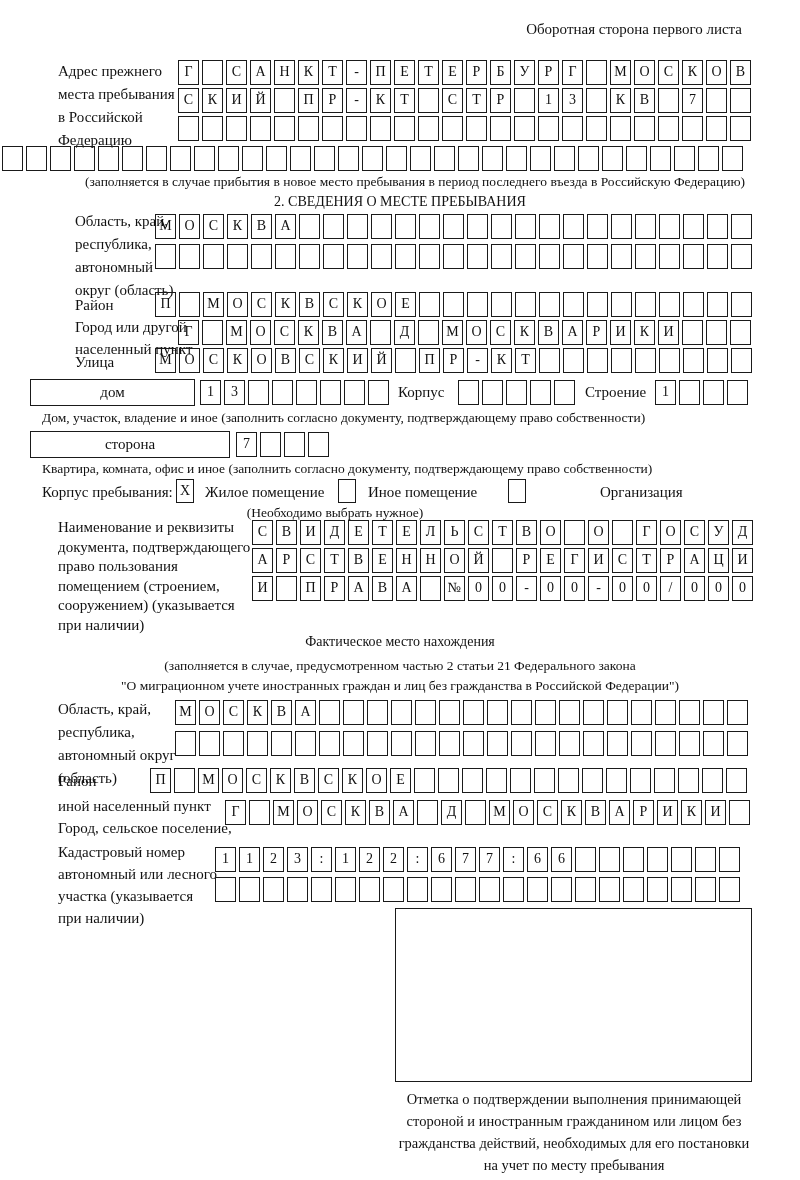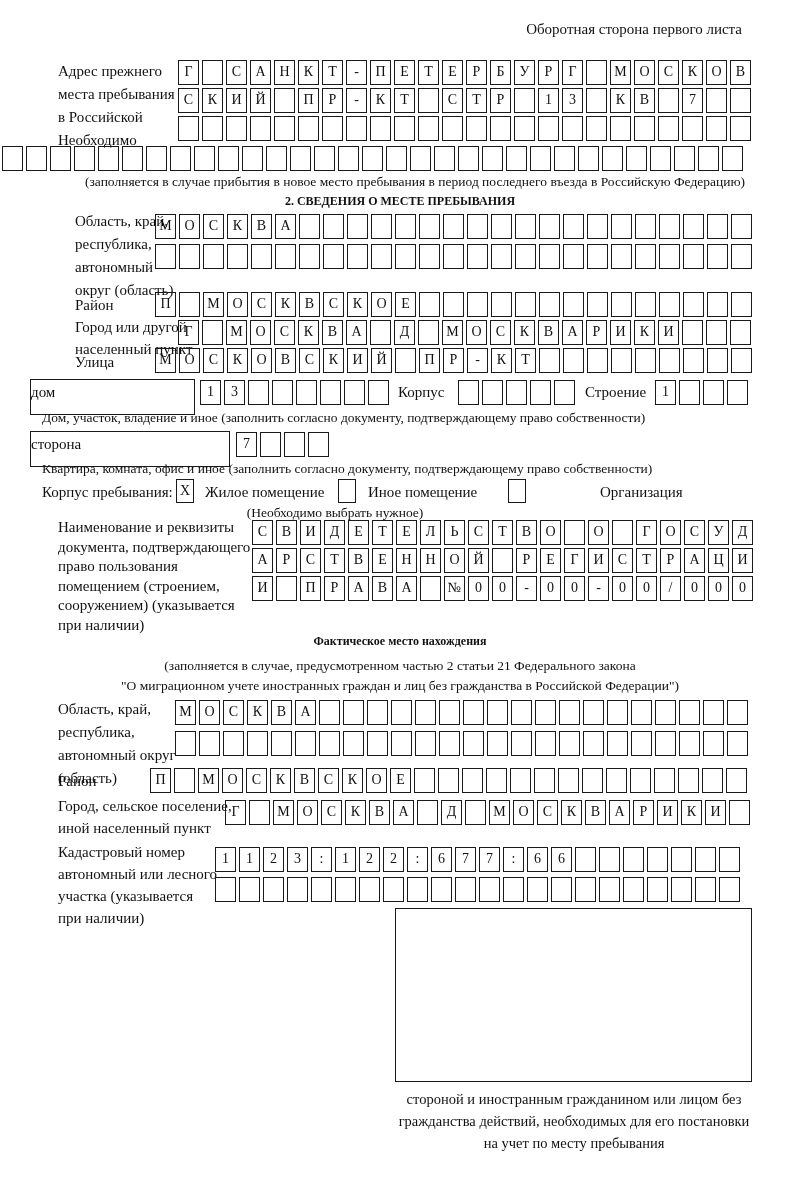--- a/index.html
+++ b/index.html
@@ -1,40 +1,40 @@
 <!DOCTYPE html>
 <html><head>
 <meta charset="utf-8">
 <style>
   html,body{margin:0;padding:0;background:#fff;}
   body{width:800px;height:1180px;position:relative;font-family:"Liberation Serif","DejaVu Serif",serif;color:#111;}
   .abs{position:absolute;}
   .lbl{font-size:15px;line-height:23px;white-space:nowrap;}
   .cap{font-size:13.5px;white-space:nowrap;}
-  .ttl{font-size:12px;font-weight:bold;white-space:nowrap;}
+  .ttl{font-size:14px;font-weight:normal;white-space:nowrap;}
   .grid{position:absolute;display:flex;gap:3px;}
   .cell{width:21px;height:25px;box-sizing:border-box;border:1.6px solid #1a1a1a;
         font-size:14px;line-height:21px;text-align:center;overflow:hidden;}
-  .labelbox{position:absolute;box-sizing:border-box;border:1.6px solid #1a1a1a;height:36px;
-        font-size:15px;text-align:left;line-height:24px;}
+  .labelbox{position:absolute;box-sizing:border-box;border:1.6px solid #1a1a1a;height:27px;
+        font-size:15px;text-align:center;line-height:24px;}
   .cb{position:absolute;width:18px;height:24px;box-sizing:border-box;border:1.6px solid #1a1a1a;
         font-size:14px;line-height:21px;text-align:center;}
   .center{text-align:center;}
   .bigbox{position:absolute;box-sizing:border-box;border:1.6px solid #1a1a1a;}
 </style>
 </head>
 <body>
 
 <div class="abs lbl" style="top:18px;right:58px;">Оборотная сторона первого листа</div>
 
 <div class="abs lbl" style="left:58px;top:60px;">
   <div>Адрес прежнего</div>
   <div>места пребывания</div>
   <div>в Российской</div>
-  <div>Необходимо</div>
+  <div>Федерацию</div>
 </div>
 <div class="grid" style="left:178px;top:60px;">
     <div class="cell">Г</div>
     <div class="cell"></div>
     <div class="cell">С</div>
     <div class="cell">А</div>
     <div class="cell">Н</div>
     <div class="cell">К</div>
     <div class="cell">Т</div>
     <div class="cell">-</div>
@@ -504,22 +504,22 @@
     <div class="cell"></div>
     <div class="cell"></div>
     <div class="cell"></div>
     <div class="cell"></div>
     <div class="cell"></div>
     <div class="cell"></div>
     <div class="cell"></div>
   </div>
 
 <div class="abs lbl" style="left:58px;top:795px;line-height:22px;">
+  <div>иной населенный пункт</div>
   <div>Город, сельское поселение,</div>
-  <div>иной населенный пункт</div>
 </div>
 <div class="grid" style="left:225px;top:800px;">
     <div class="cell">Г</div>
     <div class="cell"></div>
     <div class="cell">М</div>
     <div class="cell">О</div>
     <div class="cell">С</div>
     <div class="cell">К</div>
     <div class="cell">В</div>
     <div class="cell">А</div>
@@ -589,16 +589,17 @@
     <div class="cell"></div>
     <div class="cell"></div>
     <div class="cell"></div>
     <div class="cell"></div>
     <div class="cell"></div>
     <div class="cell"></div>
   </div>
 
 <div class="bigbox" style="left:395px;top:908px;width:357px;height:174px;"></div>
 <div class="abs center" style="left:358px;top:1088px;width:432px;font-size:14.5px;line-height:22px;">
+  <div>Отметка о подтверждении выполнения принимающей</div>
   <div>стороной и иностранным гражданином или лицом без</div>
   <div>гражданства действий, необходимых для его постановки</div>
   <div>на учет по месту пребывания</div>
 </div>
 
 </body></html>

